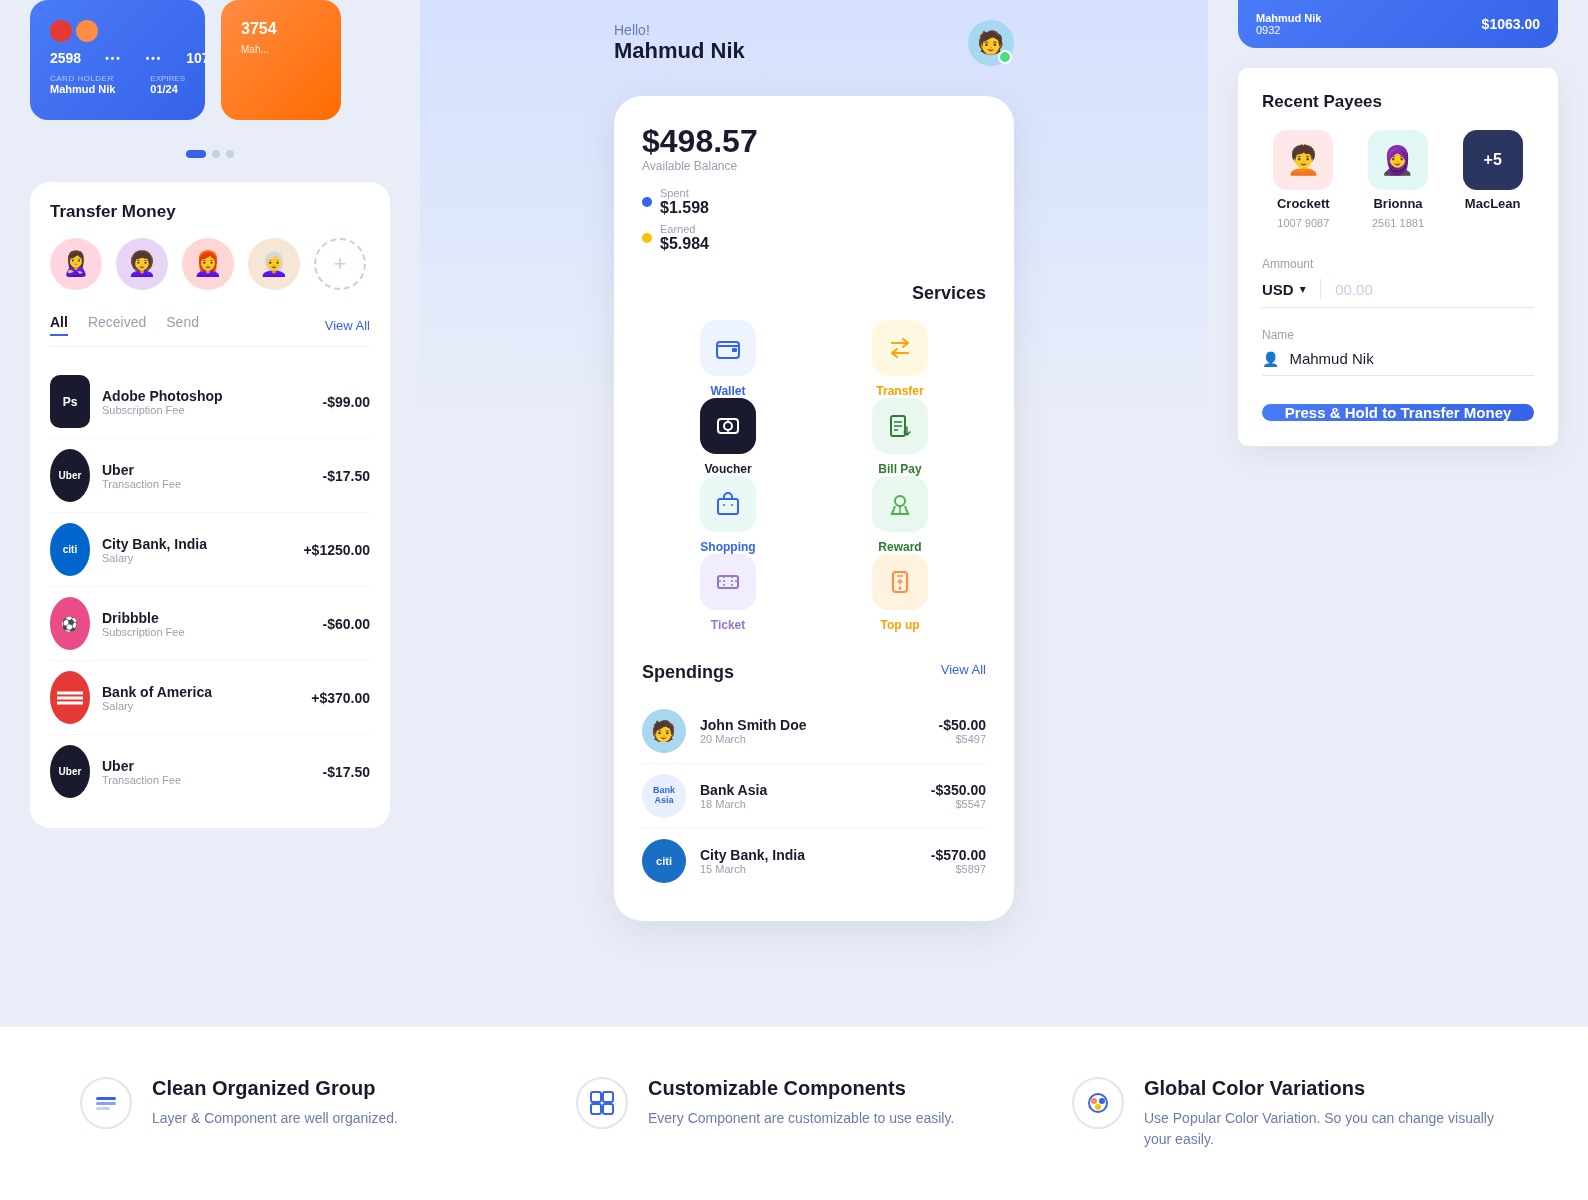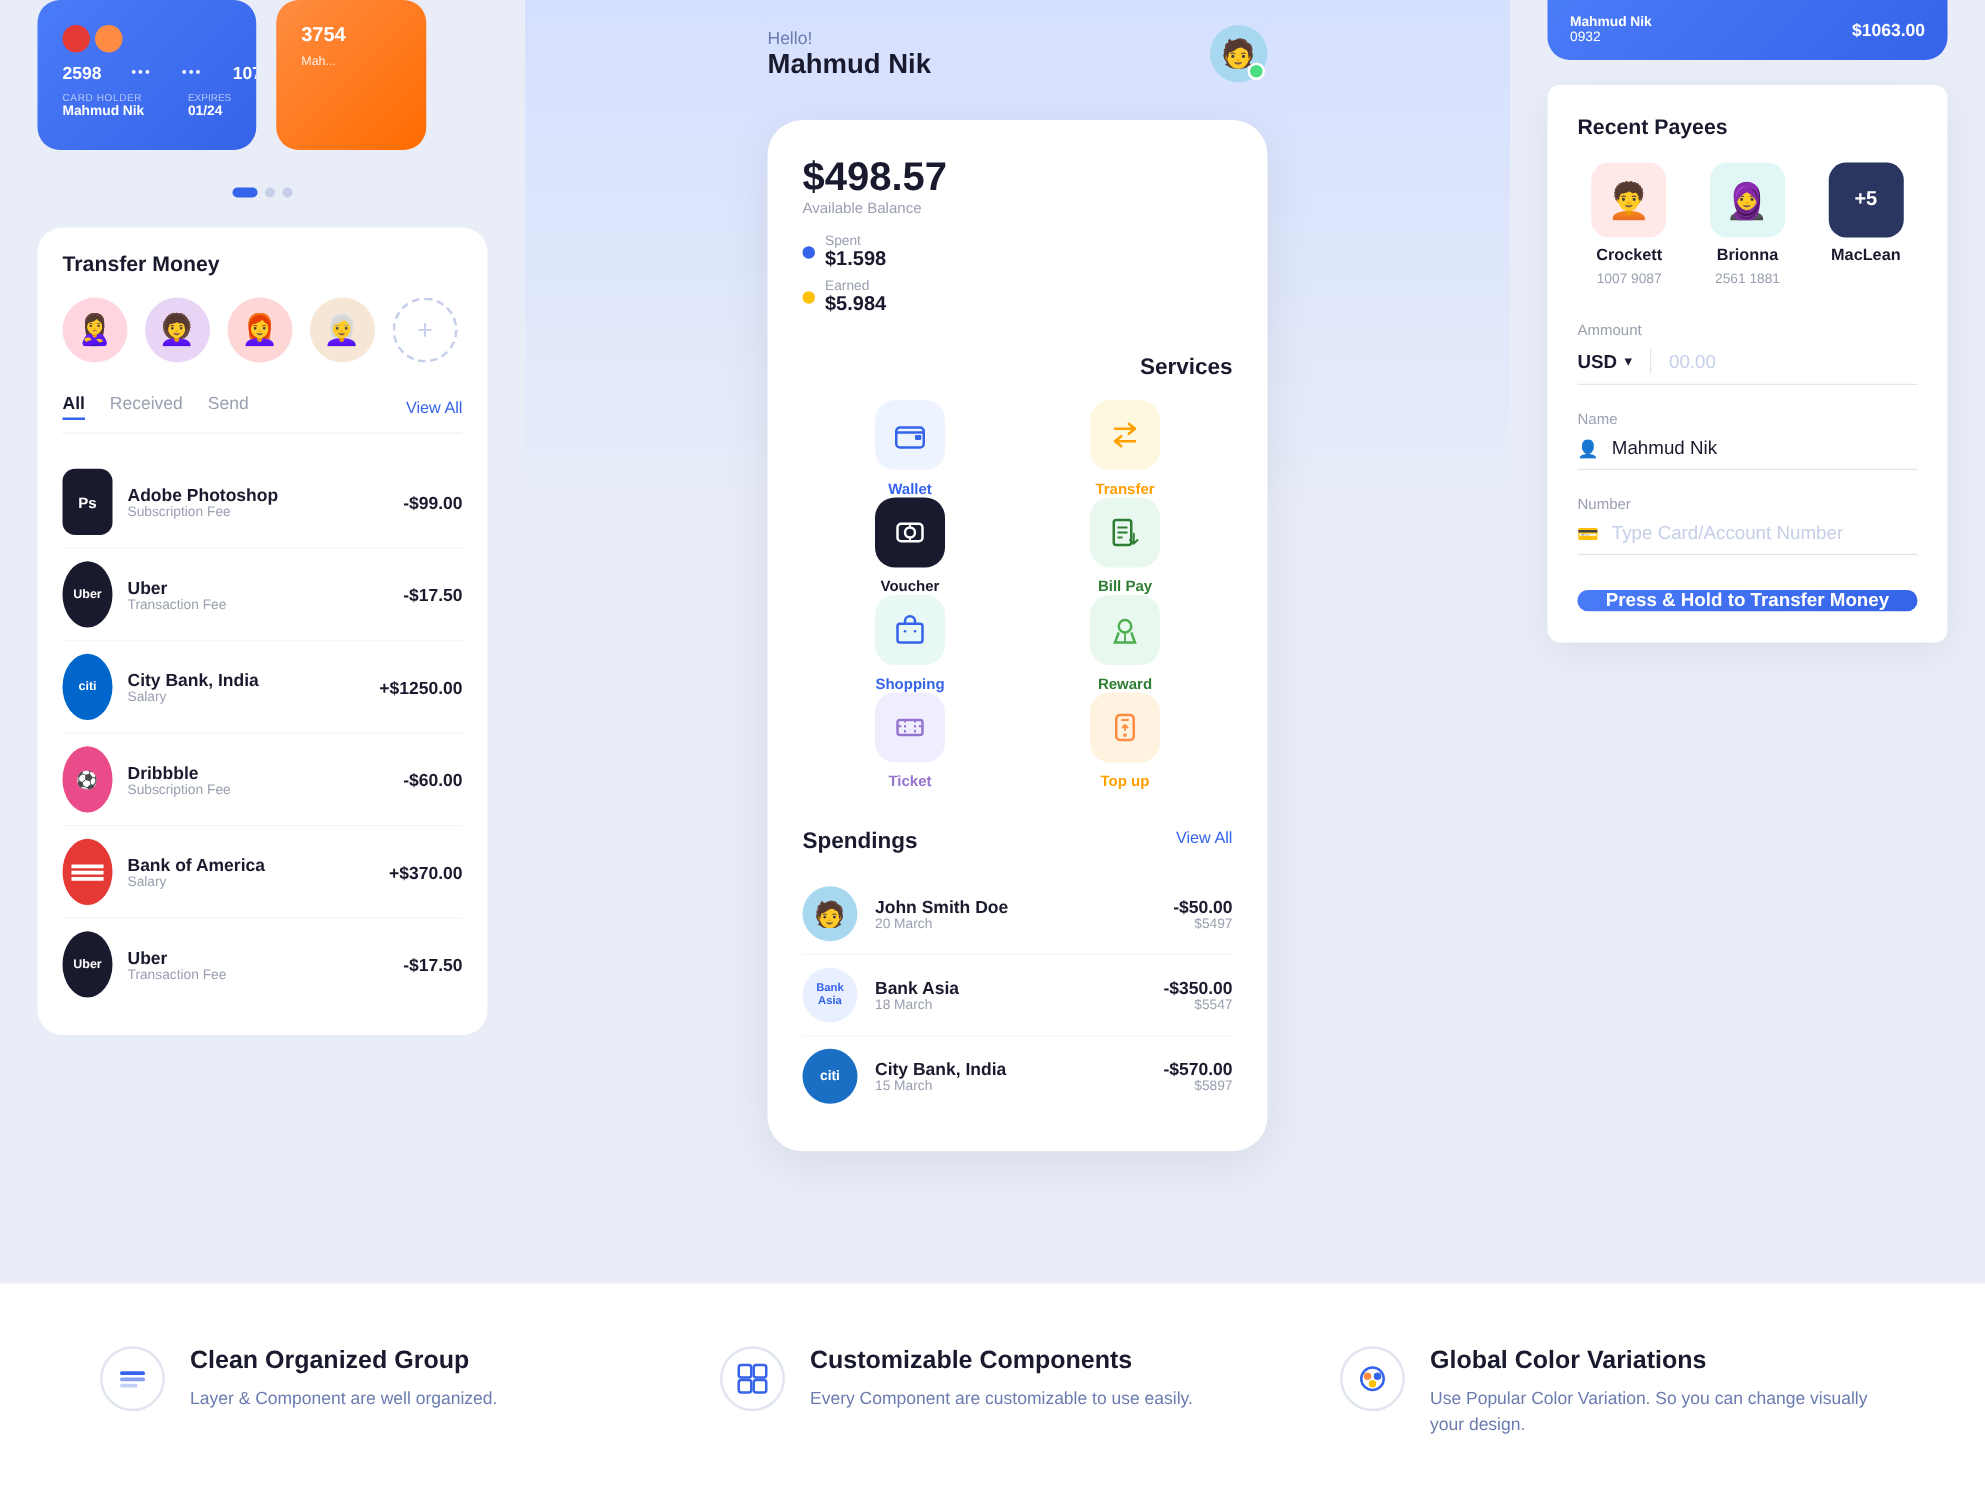--- a/index.html
+++ b/index.html
@@ -1167,27 +1167,20 @@
         </div>
 
         <div class="form-group">
           <label class="form-label">Name</label>
           <div class="form-input-row">
             <span class="form-input-icon">👤</span>
             <span class="form-input-text">Mahmud Nik</span>
           </div>
         </div>
 
-        <div class="form-group">
-          <label class="form-label">Number</label>
-          <div class="form-input-row">
-            <span class="form-input-icon">💳</span>
-            <span class="form-input-placeholder">Type Card/Account Number</span>
-          </div>
-        </div>
 
         <button class="transfer-btn">Press &amp; Hold to Transfer Money</button>
       </div>
     </div>
   </div>
 
   <div class="bottom-features">
 
     <div class="feature-item">
       <div class="feature-icon-circle">
@@ -1222,18 +1215,18 @@
       <div class="feature-icon-circle">
         <svg width="28" height="28" viewBox="0 0 28 28" fill="none">
           <circle cx="14" cy="14" r="9" stroke="#3563E9" stroke-width="2"></circle>
           <circle cx="10" cy="12" r="3" fill="#FF8C42"></circle>
           <circle cx="18" cy="12" r="3" fill="#3563E9"></circle>
           <circle cx="14" cy="18" r="3" fill="#FFC107"></circle>
         </svg>
       </div>
       <div>
         <div class="feature-title">Global Color Variations</div>
-        <div class="feature-desc">Use Popular Color Variation. So you can change visually your design.</div>
+        <div class="feature-desc">Use Popular Color Variation. So you can change visually your easily.</div>
       </div>
     </div>
 
   </div>
 </div>
 
 </body></html>

